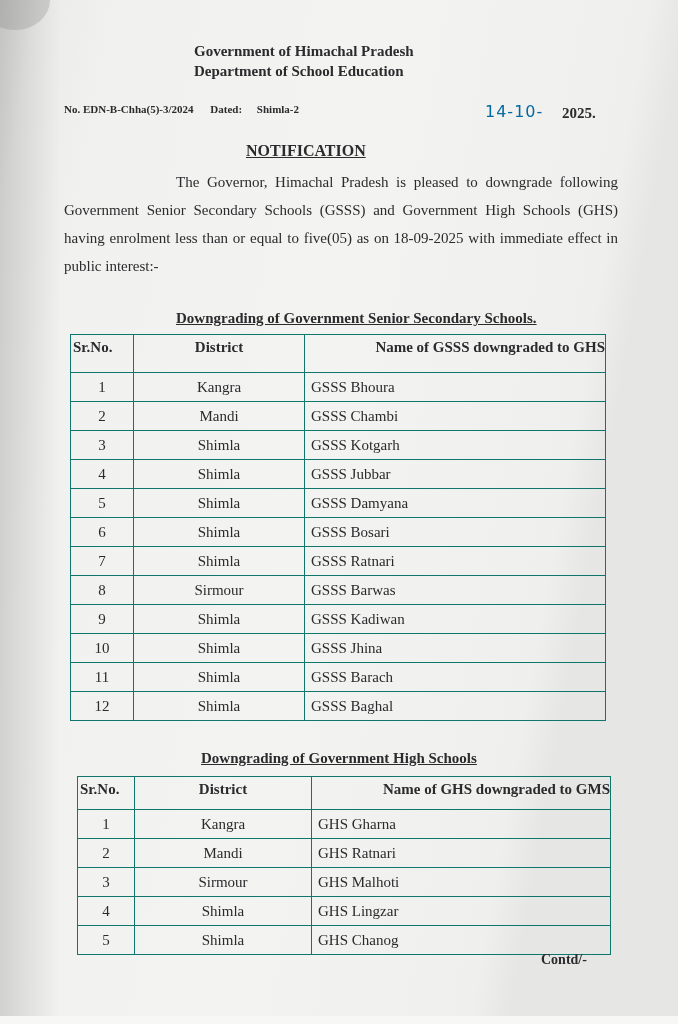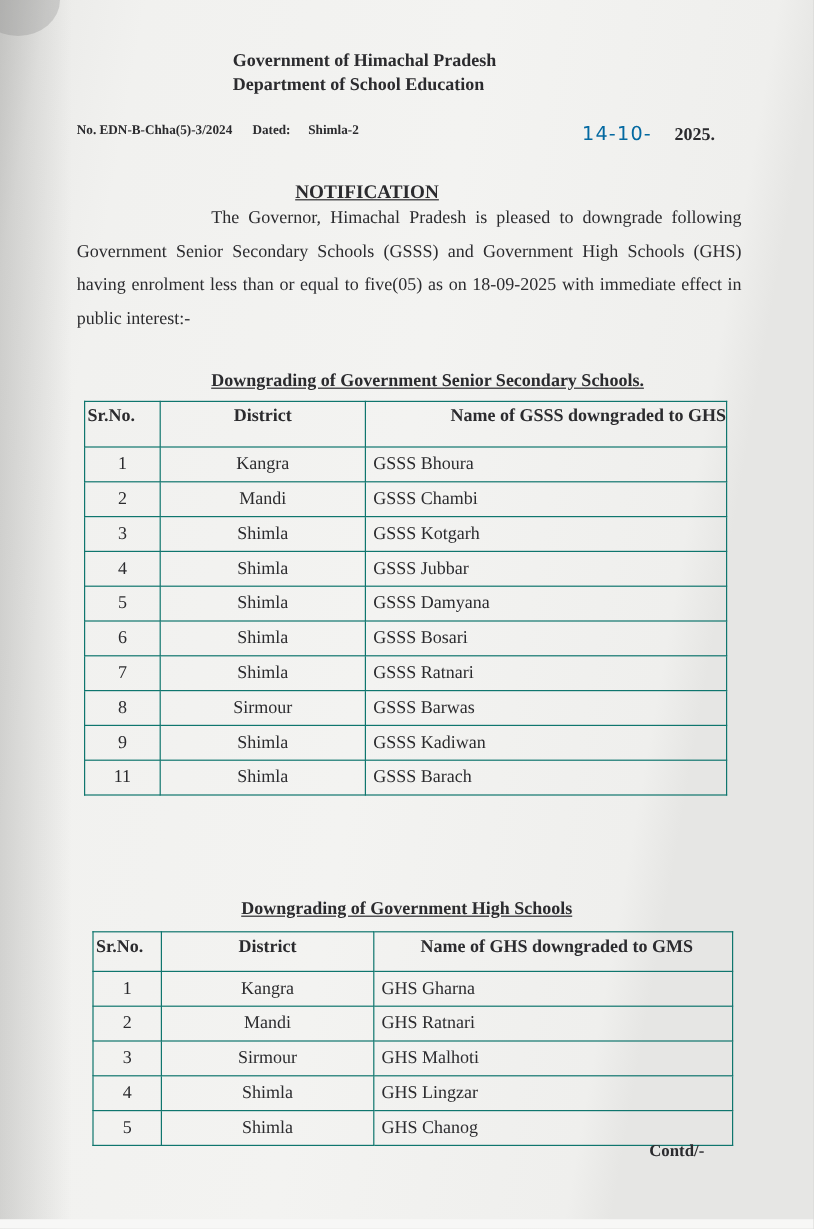--- a/index.html
+++ b/index.html
@@ -25,21 +25,21 @@
       position: absolute; left: 0; top: 1016px; width: 678px; height: 8px; background: #f7f7f6;
     }
     .hdr { position: absolute; left: 194px; font-weight: bold; font-size: 15px; }
     .ref-line { position: absolute; top: 103px; left: 64px; font-weight: bold; font-size: 11px; white-space: nowrap; }
     .ref-line span { display: inline-block; }
     .handdate {
       position: absolute; left: 485px; top: 102px; font-family: "DejaVu Sans", sans-serif;
       font-size: 16px; color: #0369a1; letter-spacing: 1px;
     }
     .year { position: absolute; left: 562px; top: 105px; font-weight: bold; font-size: 15px; }
-    .notif { position: absolute; left: 246px; top: 152px; font-weight: bold; font-size: 16px; text-decoration: underline; }
+    .notif { position: absolute; left: 246px; top: 142px; font-weight: bold; font-size: 16px; text-decoration: underline; }
     .para {
       position: absolute; left: 64px; top: 168px; width: 554px;
       font-size: 15px; line-height: 28px; text-align: justify; text-indent: 112px;
     }
     .sec-title { position: absolute; font-weight: bold; font-size: 15px; text-decoration: underline; }
     table { position: absolute; border-collapse: collapse; font-size: 15px; }
     td, th { border: 1px solid #0f766e; padding: 0; height: 28px; }
     th { font-weight: bold; vertical-align: top; padding-top: 4px; }
     td.sr { text-align: center; }
     td.dist { text-align: center; }
@@ -118,35 +118,45 @@
         <td class="sr">8</td>
         <td class="dist">Sirmour</td>
         <td class="name">GSSS Barwas</td>
       </tr>
       <tr style="height: 28.8px;">
         <td class="sr">9</td>
         <td class="dist">Shimla</td>
         <td class="name">GSSS Kadiwan</td>
       </tr>
       <tr style="height: 28.8px;">
+        <td class="sr">10</td>
+        <td class="dist">Shimla</td>
+        <td class="name">GSSS Jhina</td>
+      </tr>
+      <tr style="height: 28.8px;">
         <td class="sr">11</td>
         <td class="dist">Shimla</td>
         <td class="name">GSSS Barach</td>
+      </tr>
+      <tr style="height: 28.8px;">
+        <td class="sr">12</td>
+        <td class="dist">Shimla</td>
+        <td class="name">GSSS Baghal</td>
       </tr>
     </tbody>
 </table>
 
 <div class="sec-title" style="left:201px; top:750px;">Downgrading of Government High Schools</div>
 
 <table id="ghs-table" style="left:77px; top:776px; width:534px;">
   <thead>
     <tr style="height:32px;">
       <th style="width:54px; text-align:left; padding-left:2px;">Sr.No.</th>
       <th style="width:176px;">District</th>
-      <th style="text-align:center; padding-left:6px;">Name of GHS downgraded to GMS</th>
+      <th style="text-align:right; padding-left:6px;">Name of GHS downgraded to GMS</th>
     </tr>
   </thead>
   <tbody id="ghs-body">
       <tr style="height: 28.5px;">
         <td class="sr">1</td>
         <td class="dist">Kangra</td>
         <td class="name">GHS Gharna</td>
       </tr>
       <tr style="height: 28.5px;">
         <td class="sr">2</td>

